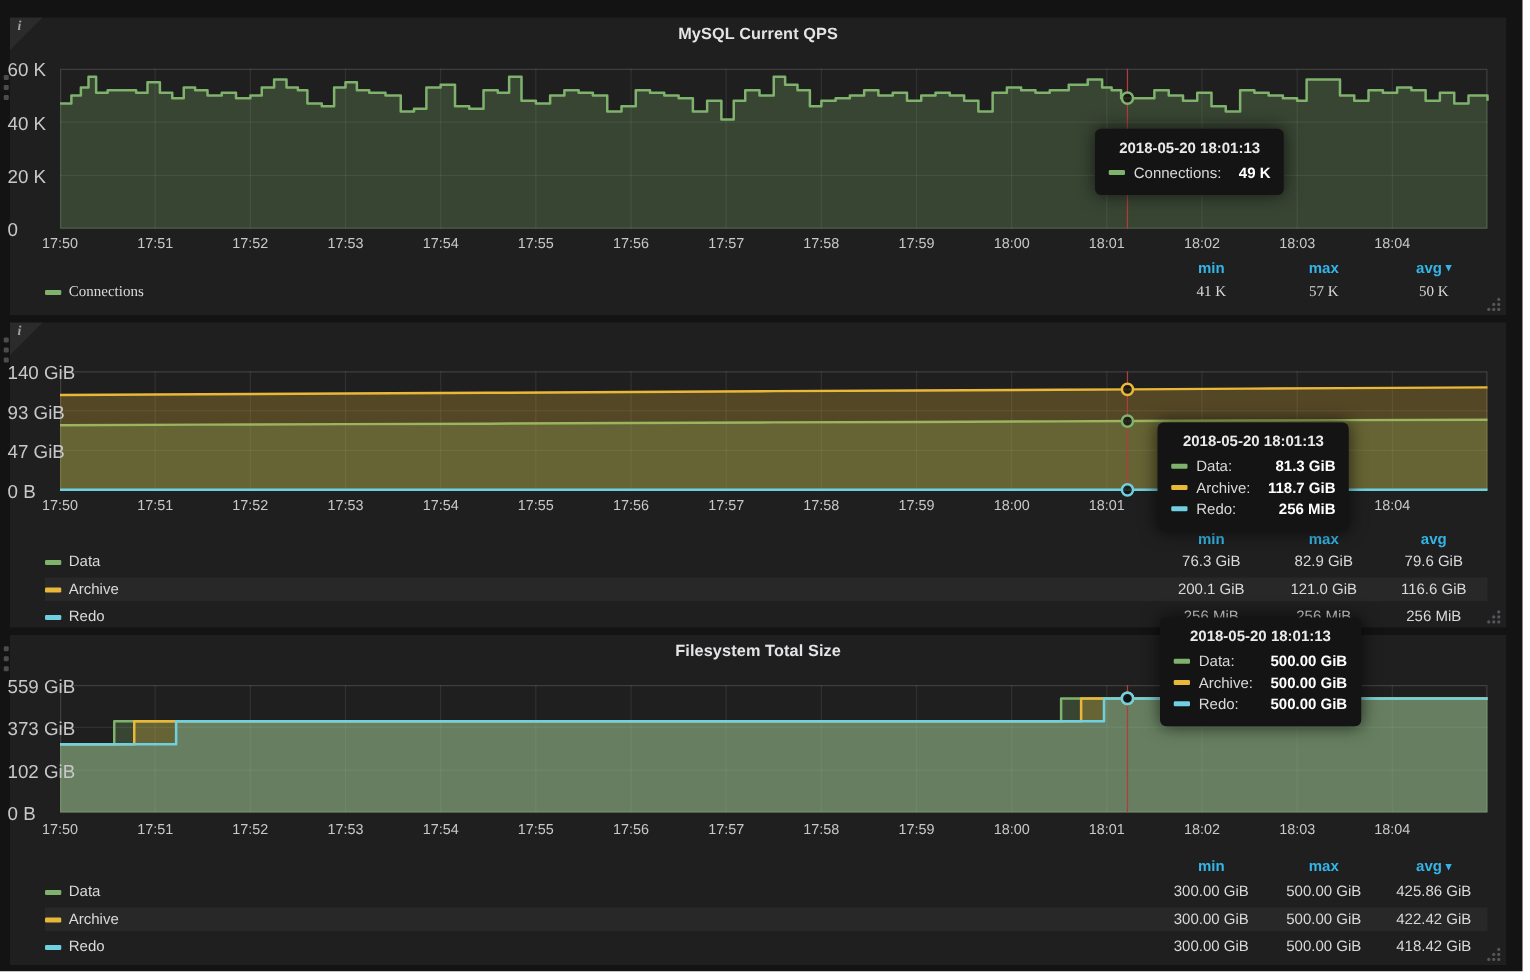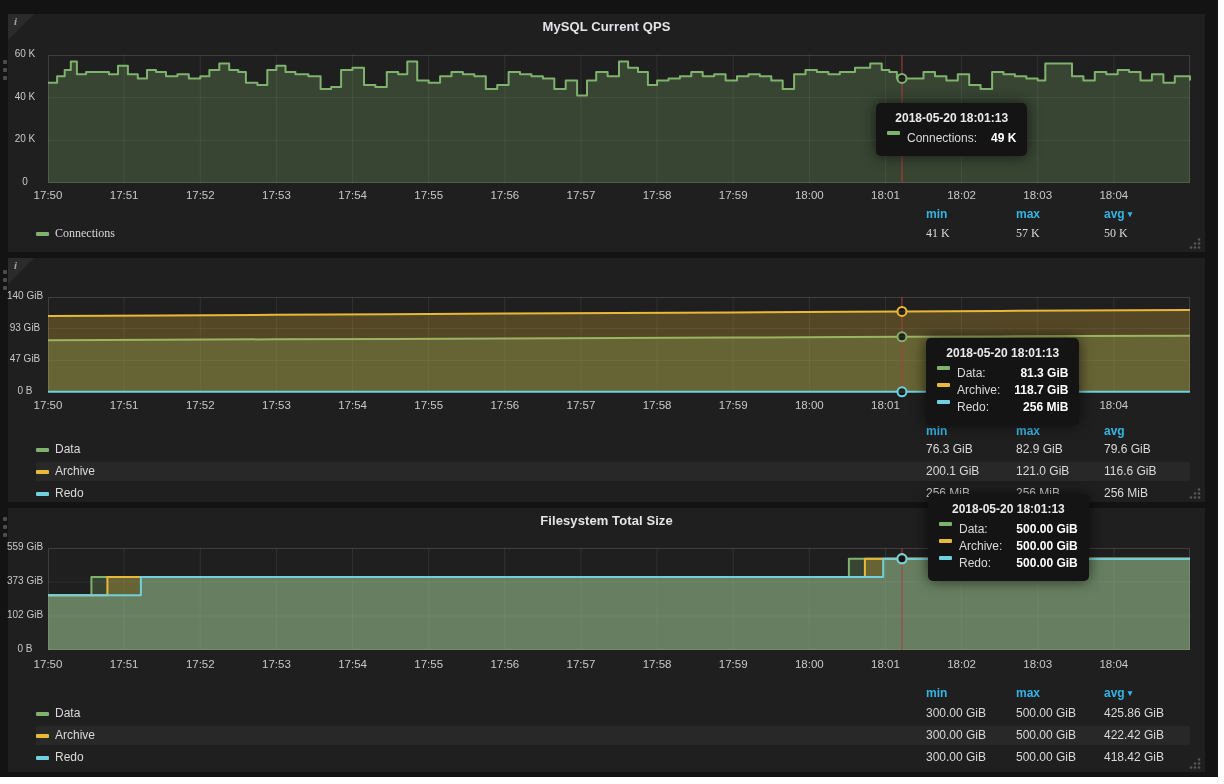--- a/index.html
+++ b/index.html
@@ -14,34 +14,34 @@
   .panel-title{
     position:absolute;top:5px;left:0;right:0;margin:0;text-align:center;
     font-size:13px;font-weight:700;color:#e3e4e6;cursor:pointer;letter-spacing:.1px;
   }
   .info-corner{position:absolute;left:0;top:0;width:0;height:0;
     border-top:26px solid rgba(255,255,255,0.055);border-right:26px solid transparent;cursor:pointer}
   .info-i{position:absolute;top:-25px;left:6px;font-style:italic;font-weight:700;font-size:11px;
     color:#9fa2a5;font-family:"Liberation Serif", serif}
   .plot-wrap{position:absolute;}
   .plot-wrap svg{overflow:visible;display:block}
-  .ylabel{position:absolute;width:38px;text-align:center;font-size:10px;color:#c7c8ca;white-space:nowrap}
+  .ylabel{position:absolute;width:38px;text-align:left;font-size:15px;color:#c7c8ca;white-space:nowrap}
   .xlabel{position:absolute;transform:translateX(-50%);font-size:11.5px;color:#c7c8ca;white-space:nowrap}
   .legend-row,.legend-header{position:absolute;left:28px;right:15px;height:19px;font-size:12px;color:#d8d9da}
   .legend-row.striped{background:rgba(255,255,255,0.045)}
   .l-dash{position:absolute;left:0;top:8px;width:13px;height:4px;border-radius:1px;cursor:pointer}
   .l-name{position:absolute;left:19px;top:2px;cursor:pointer}
-  .stat{position:absolute;top:2px;width:86px;text-align:left;white-space:nowrap}
+  .stat{position:absolute;top:2px;width:86px;text-align:center;white-space:nowrap}
   .s-min{right:178px}.s-max{right:88px}.s-avg{right:0}
   .legend-header .stat{color:#33b5e5;font-weight:700;cursor:pointer}
   .caret{font-size:9px;margin-left:3px;position:relative;top:-1px}
   .tooltip{position:absolute;background:#141414;border-radius:5px;padding:8px 11px;z-index:20;
     box-shadow:0 0 14px rgba(0,0,0,0.65);font-size:12px;color:#d8d9da;white-space:nowrap}
   .tt-time{font-weight:700;text-align:center;margin-bottom:6px;color:#eaeaea;font-size:12px}
-  .tt-row{display:flex;align-items:flex-start;margin:3px 0;min-width:128px}
+  .tt-row{display:flex;align-items:center;margin:3px 0;min-width:128px}
   .tt-dash{width:13px;height:4px;border-radius:1px;margin-right:7px;flex:none}
   .tt-val{margin-left:auto;font-weight:700;color:#ffffff;padding-left:14px}
   .row-drag{position:absolute;left:1px;width:8px;cursor:move;z-index:5}
   .row-drag i{display:block;width:4px;height:4px;background:#4c4c4e;margin:4px 2px;border-radius:1px}
   .resize-grip{position:absolute;right:3px;bottom:2px;width:14px;height:14px;cursor:nwse-resize}
 </style>
 </head>
 <body>
 
 <div class="dashboard">

